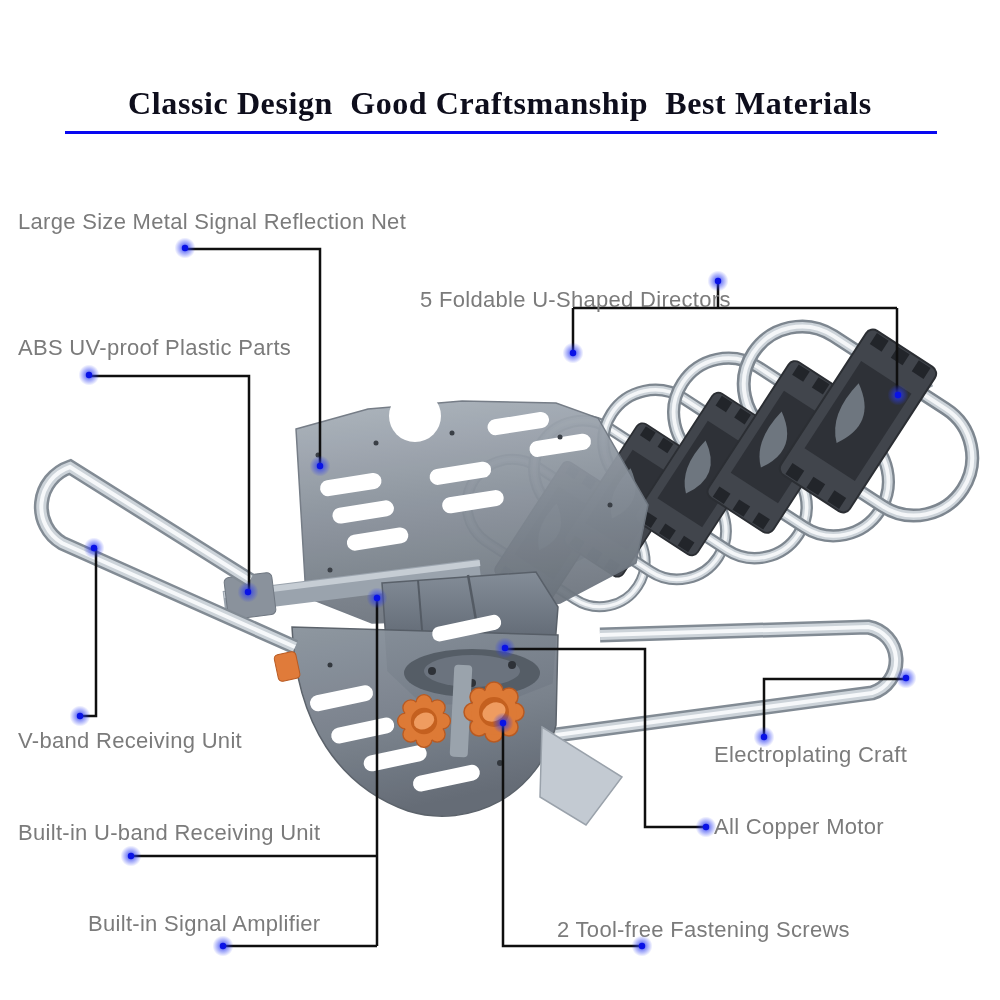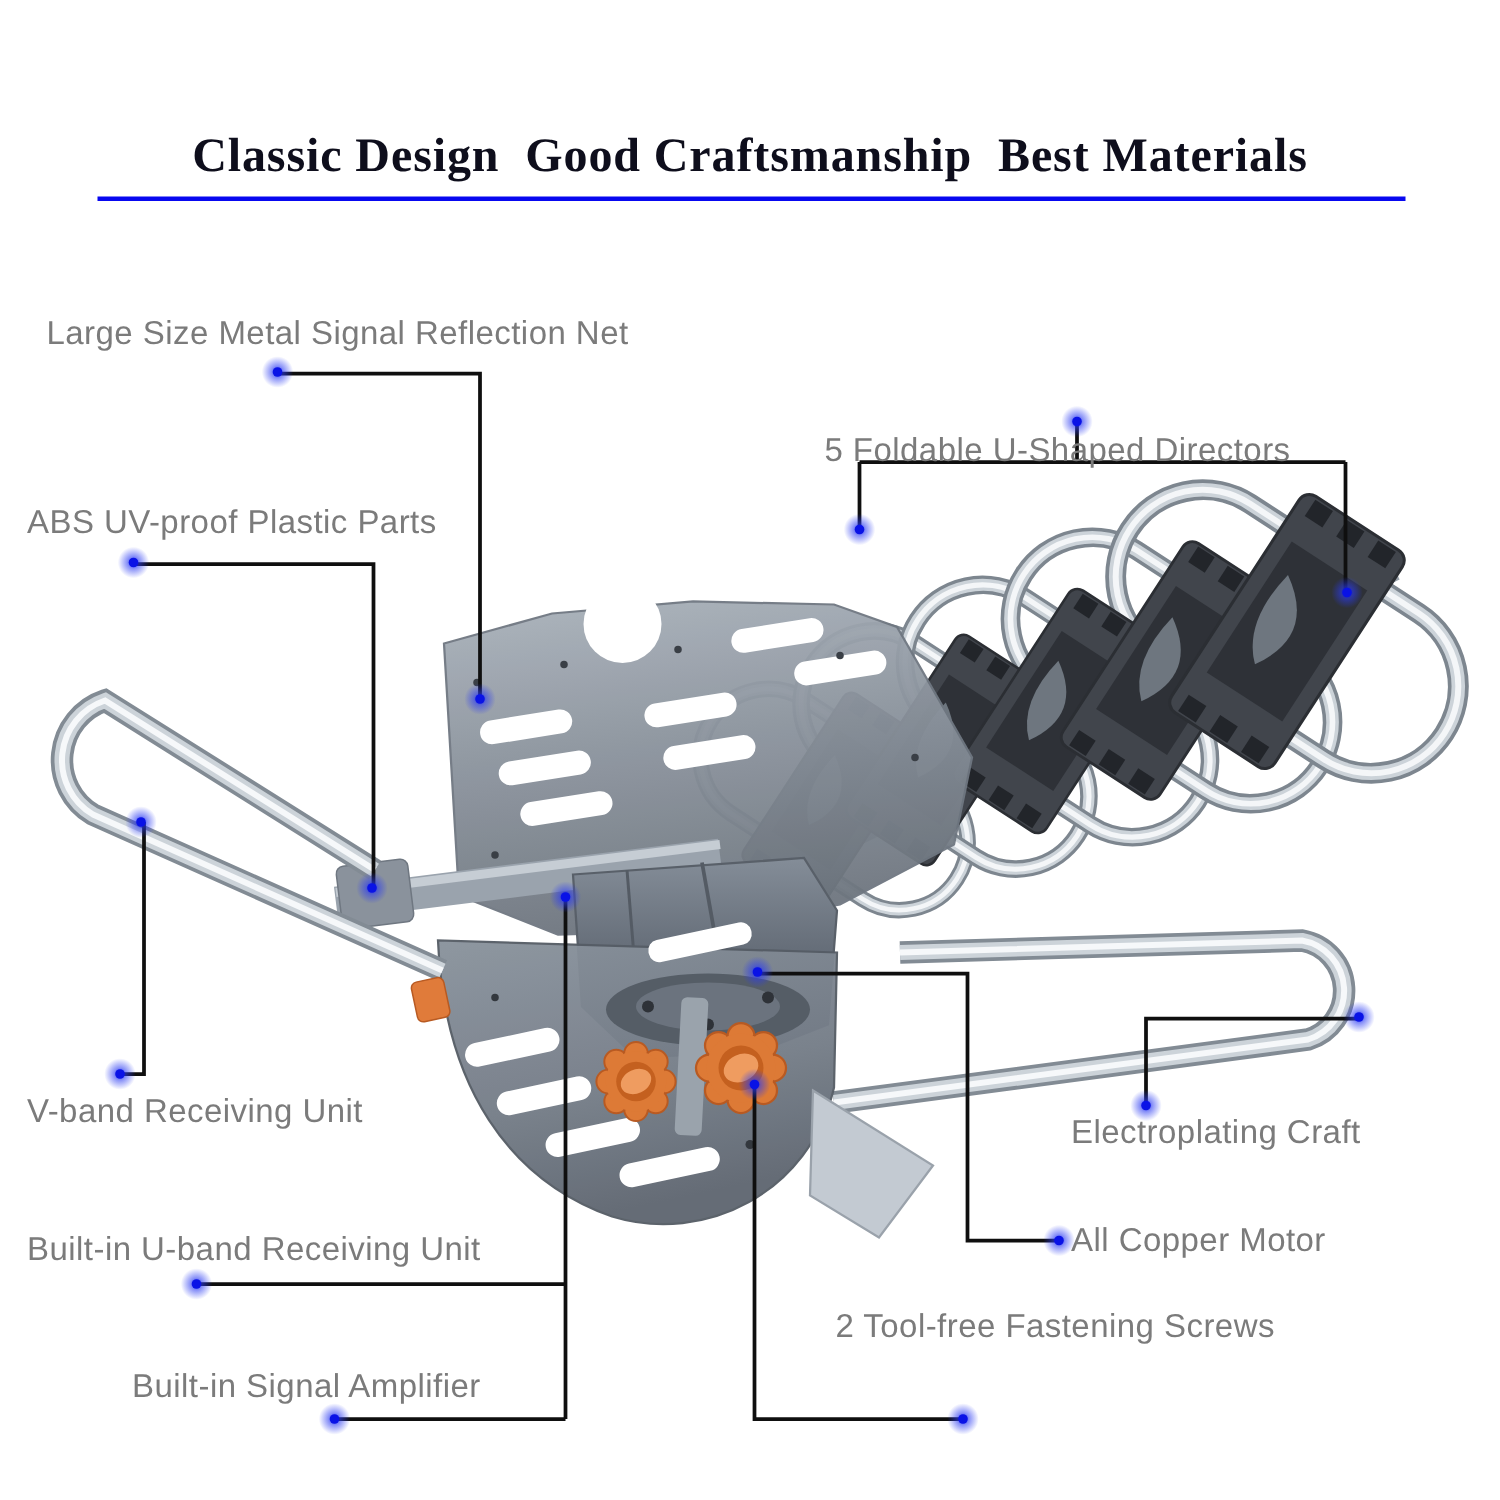--- a/index.html
+++ b/index.html
@@ -5,27 +5,27 @@
   html,body{margin:0;padding:0;background:#ffffff;}
   .stage{position:relative;width:1000px;height:982px;background:#ffffff;overflow:hidden;
          font-family:"Liberation Sans",sans-serif;margin-top:35px;}
   
   .title{position:absolute;left:0;top:50px;width:1000px;text-align:center;
          font-family:"Liberation Serif",serif;font-weight:700;font-size:32px;
          color:#0e0e1c;letter-spacing:.6px;white-space:pre;margin:0;}
   .rule{position:absolute;left:65px;top:96px;width:872px;height:3px;background:#0808f0;}
   
   .lbl{position:absolute;color:#7b7b7b;font-size:22px;letter-spacing:.3px;white-space:pre;}
-  .lbl-net{left:31px;top:174px;}
-  .lbl-directors{left:420px;top:172px;width:570px;text-align:center;line-height:37px;}
+  .lbl-net{left:18px;top:174px;}
+  .lbl-directors{left:420px;top:172px;width:570px;text-align:left;line-height:37px;}
   .lbl-abs{left:18px;top:300px;}
   .lbl-vband{left:18px;top:693px;}
   .lbl-uband{left:18px;top:785px;}
   .lbl-amp{left:88px;top:876px;}
-  .lbl-screws{left:557px;top:836px;}
+  .lbl-screws{left:557px;top:882px;}
   .lbl-motor{left:714px;top:779px;}
   .lbl-electro{left:714px;top:707px;}
   
   .logo{position:absolute;right:34px;top:936px;display:flex;align-items:flex-end;}
   .logo .bars{display:flex;align-items:flex-end;margin-right:5px;margin-bottom:9px;}
   .logo .bars i{display:block;width:9px;background:#282222;border-radius:4px 4px 1px 1px;margin-right:5px;}
   .logo .b1{height:17px;} .logo .b2{height:28px;}
   .logo .txt{font-size:47px;font-weight:700;color:#241f1f;letter-spacing:0px;line-height:1;}
   svg{position:absolute;left:0;top:0;}
 </style>

